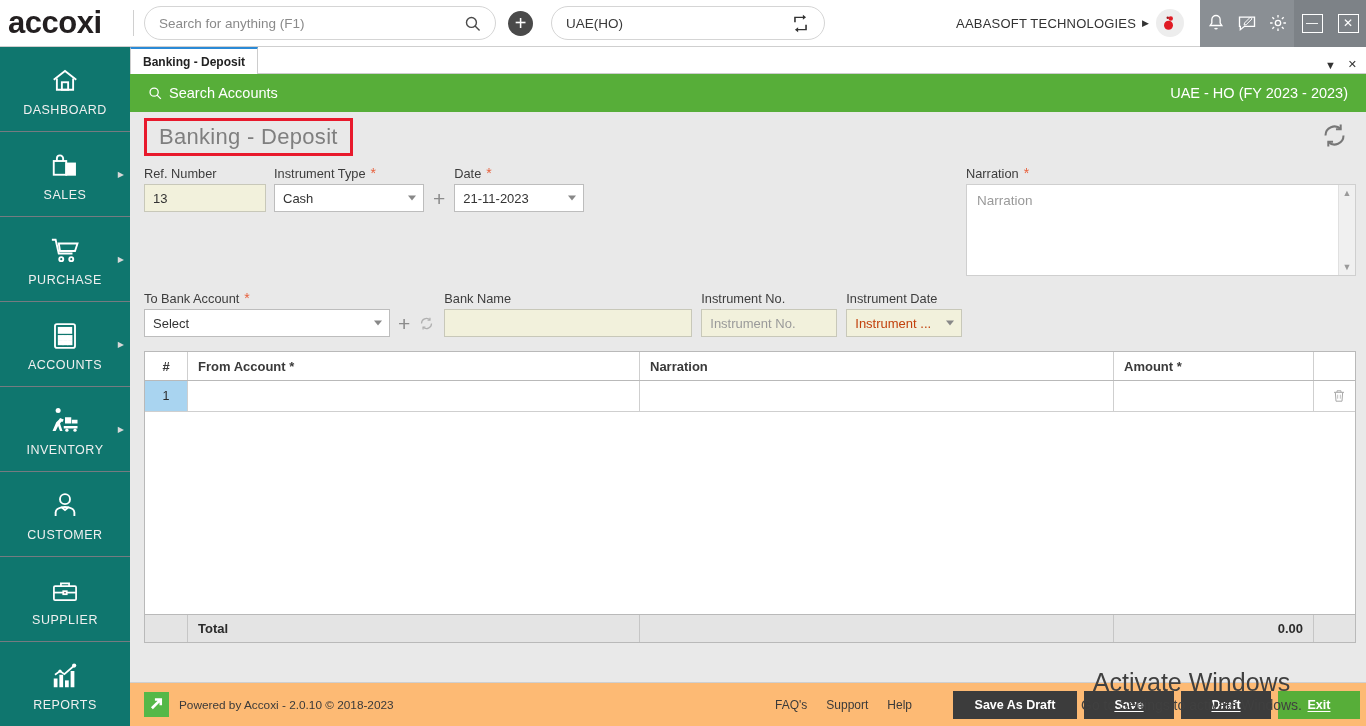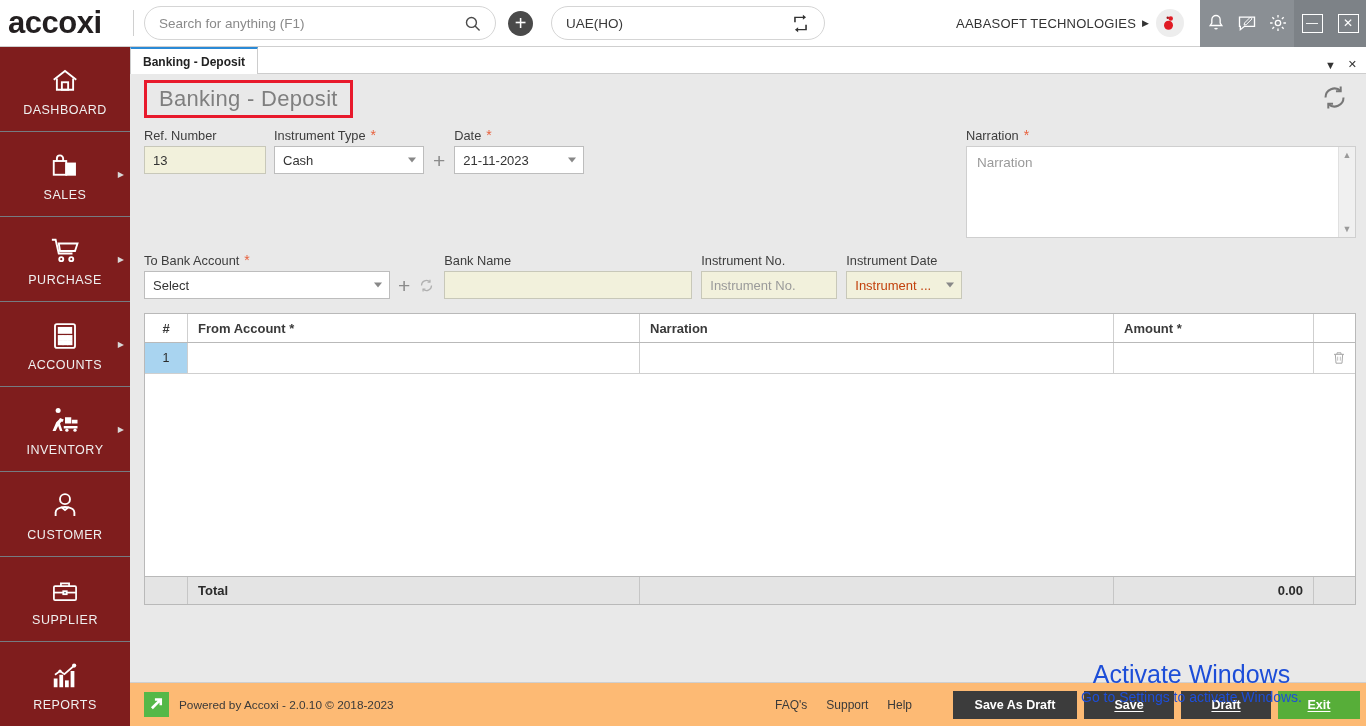--- a/index.html
+++ b/index.html
@@ -67,21 +67,21 @@
   }
   .win-btn {
     width:21px; height:19px; border:1.6px solid #fff; display:flex;
     align-items:center; justify-content:center; color:#fff; font-size:12px;
     cursor:pointer; line-height:1;
   }
 
   
   .sidebar {
     position:absolute; left:0; top:47px; width:130px; height:679px;
-    background:#7f1d1d;
+    background:#0f766e;
   }
   .side-item {
     position:relative; height:85px; border-bottom:1px solid #757b81;
     display:flex; flex-direction:column; align-items:center;
     justify-content:center; color:#fff; cursor:pointer;
   }
   .side-item .si-icon { height:34px; display:flex; align-items:flex-end; }
   .side-item .si-label {
     font-size:12.5px; letter-spacing:0.5px; margin-top:7px; color:#f0f0f0;
   }
@@ -227,22 +227,22 @@
   .btn {
     height:28px; min-width:88px; background:#3c3c3c; color:#fff;
     font-size:12.5px; display:flex; align-items:center; justify-content:center;
     padding:0 14px; cursor:pointer; font-weight:bold;
   }
   .btn.green { background:#57ae39; }
   .btn u { text-underline-offset:2px; }
 
   
   .watermark {
-    position:absolute; right:64px; bottom:20px; text-align:center;
-    color:#1d4ed8; pointer-events:none; user-select:none;
+    position:absolute; right:64px; bottom:12px; text-align:center;
+    color:#404040; pointer-events:none; user-select:none;
   }
   .wm1 { font-size:25px; line-height:28px; font-weight:normal; }
   .wm2 { font-size:14px; line-height:18px; }
 </style>
 </head>
 <body>
 
 <div class="app">
 
   <div class="topbar">
@@ -420,20 +420,30 @@
     <div class="tabstrip">
       <div class="tab">
         <span>Banking - Deposit</span>
       </div>
       <div class="tab-controls">
         <span class="tab-ctl">▼</span>
         <span class="tab-ctl">✕</span>
       </div>
     </div>
 
+    <div class="greenbar">
+      <div class="green-left">
+        <svg width="14" height="14" viewBox="0 0 24 24" fill="none" stroke="#fff" stroke-width="2.2">
+          <circle cx="10.5" cy="10.5" r="7"></circle>
+            <line x1="15.6" y1="15.6" x2="22" y2="22"></line>
+        </svg>
+        <span>Search Accounts</span>
+      </div>
+      <div class="green-right">UAE - HO (FY 2023 - 2023)</div>
+    </div>
 
     <div class="titlerow">
       <div class="page-title">Banking - Deposit</div>
       <div class="refresh-btn">
         <svg width="27" height="27" viewBox="0 0 24 24" fill="none" stroke="#777" stroke-width="1.8">
           <path d="M4 12a8 8 0 0 1 13.5-5.8"></path>
             <path d="M20 12a8 8 0 0 1-13.5 5.8"></path>
           <path d="M17.5 2.2v4.2h-4.2"></path>
             <path d="M6.5 21.8v-4.2h4.2"></path>
         </svg>

